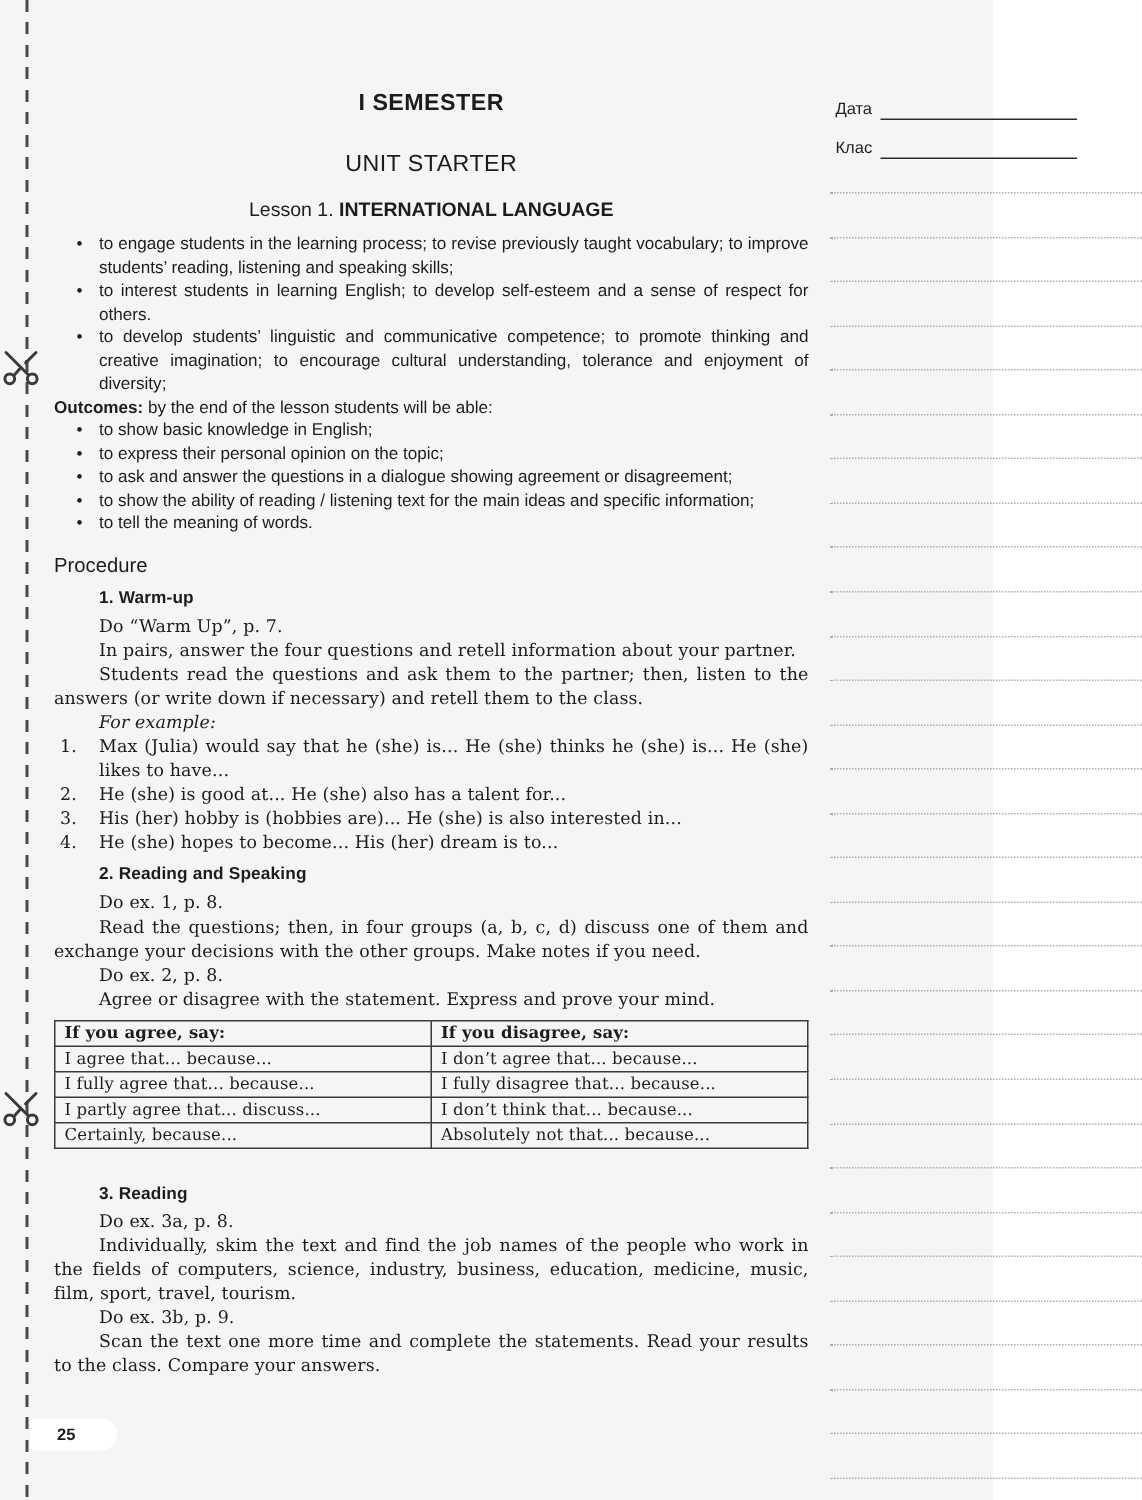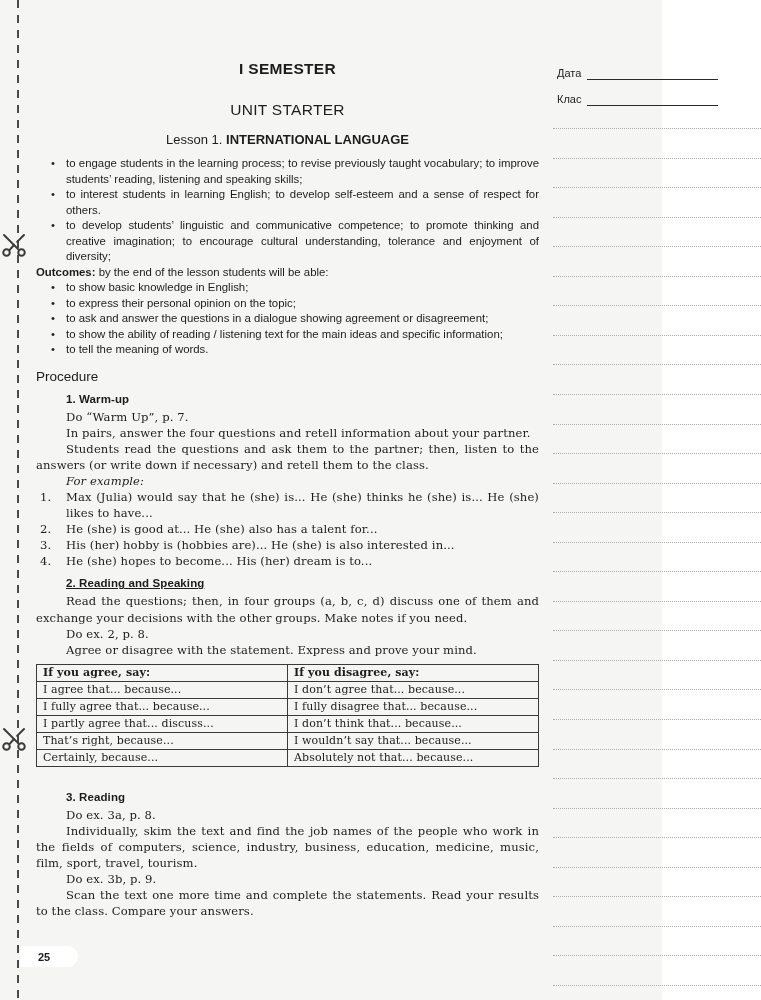--- a/index.html
+++ b/index.html
@@ -116,21 +116,22 @@
       <p>In pairs, answer the four questions and retell information about your partner.</p>
       <p class="just">Students read the questions and ask them to the partner; then, listen to the answers (or write down if necessary) and retell them to the class.</p>
       <p class="ital">For example:</p>
       <ol class="exlist">
         <li>Max (Julia) would say that he (she) is... He (she) thinks he (she) is... He (she) likes to have...</li>
         <li>He (she) is good at... He (she) also has a talent for...</li>
         <li>His (her) hobby is (hobbies are)... He (she) is also interested in...</li>
         <li>He (she) hopes to become... His (her) dream is to...</li>
       </ol>
 
-      <div class="shead gap" style="margin-top:7px;text-decoration:underline;">2. Reading and Speaking</div>
+      <div class="shead gap" style="margin-top:7px;">2. Reading and Speaking</div>
+      <p>Do ex. 1, p. 8.</p>
       <p class="just">Read the questions; then, in four groups (a, b, c, d) discuss one of them and exchange your decisions with the other groups. Make notes if you need.</p>
       <p>Do ex. 2, p. 8.</p>
       <p>Agree or disagree with the statement. Express and prove your mind.</p>
 
       <table class="agree">
         <thead>
           <tr>
             <th style="width:50%">If you agree, say:</th>
             <th style="width:50%">If you disagree, say:</th>
           </tr>
@@ -140,24 +141,20 @@
             <td>I agree that... because...</td>
             <td>I don’t agree that... because...</td>
           </tr>
           <tr>
             <td>I fully agree that... because...</td>
             <td>I fully disagree that... because...</td>
           </tr>
           <tr>
             <td>I partly agree that... discuss...</td>
             <td>I don’t think that... because...</td>
-          </tr>
-          <tr>
-            <td>That’s right, because...</td>
-            <td>I wouldn’t say that... because...</td>
           </tr>
           <tr>
             <td>Certainly, because...</td>
             <td>Absolutely not that... because...</td>
           </tr>
         </tbody>
       </table>
 
       <div class="shead gap">3. Reading</div>
       <p>Do ex. 3a, p. 8.</p>

